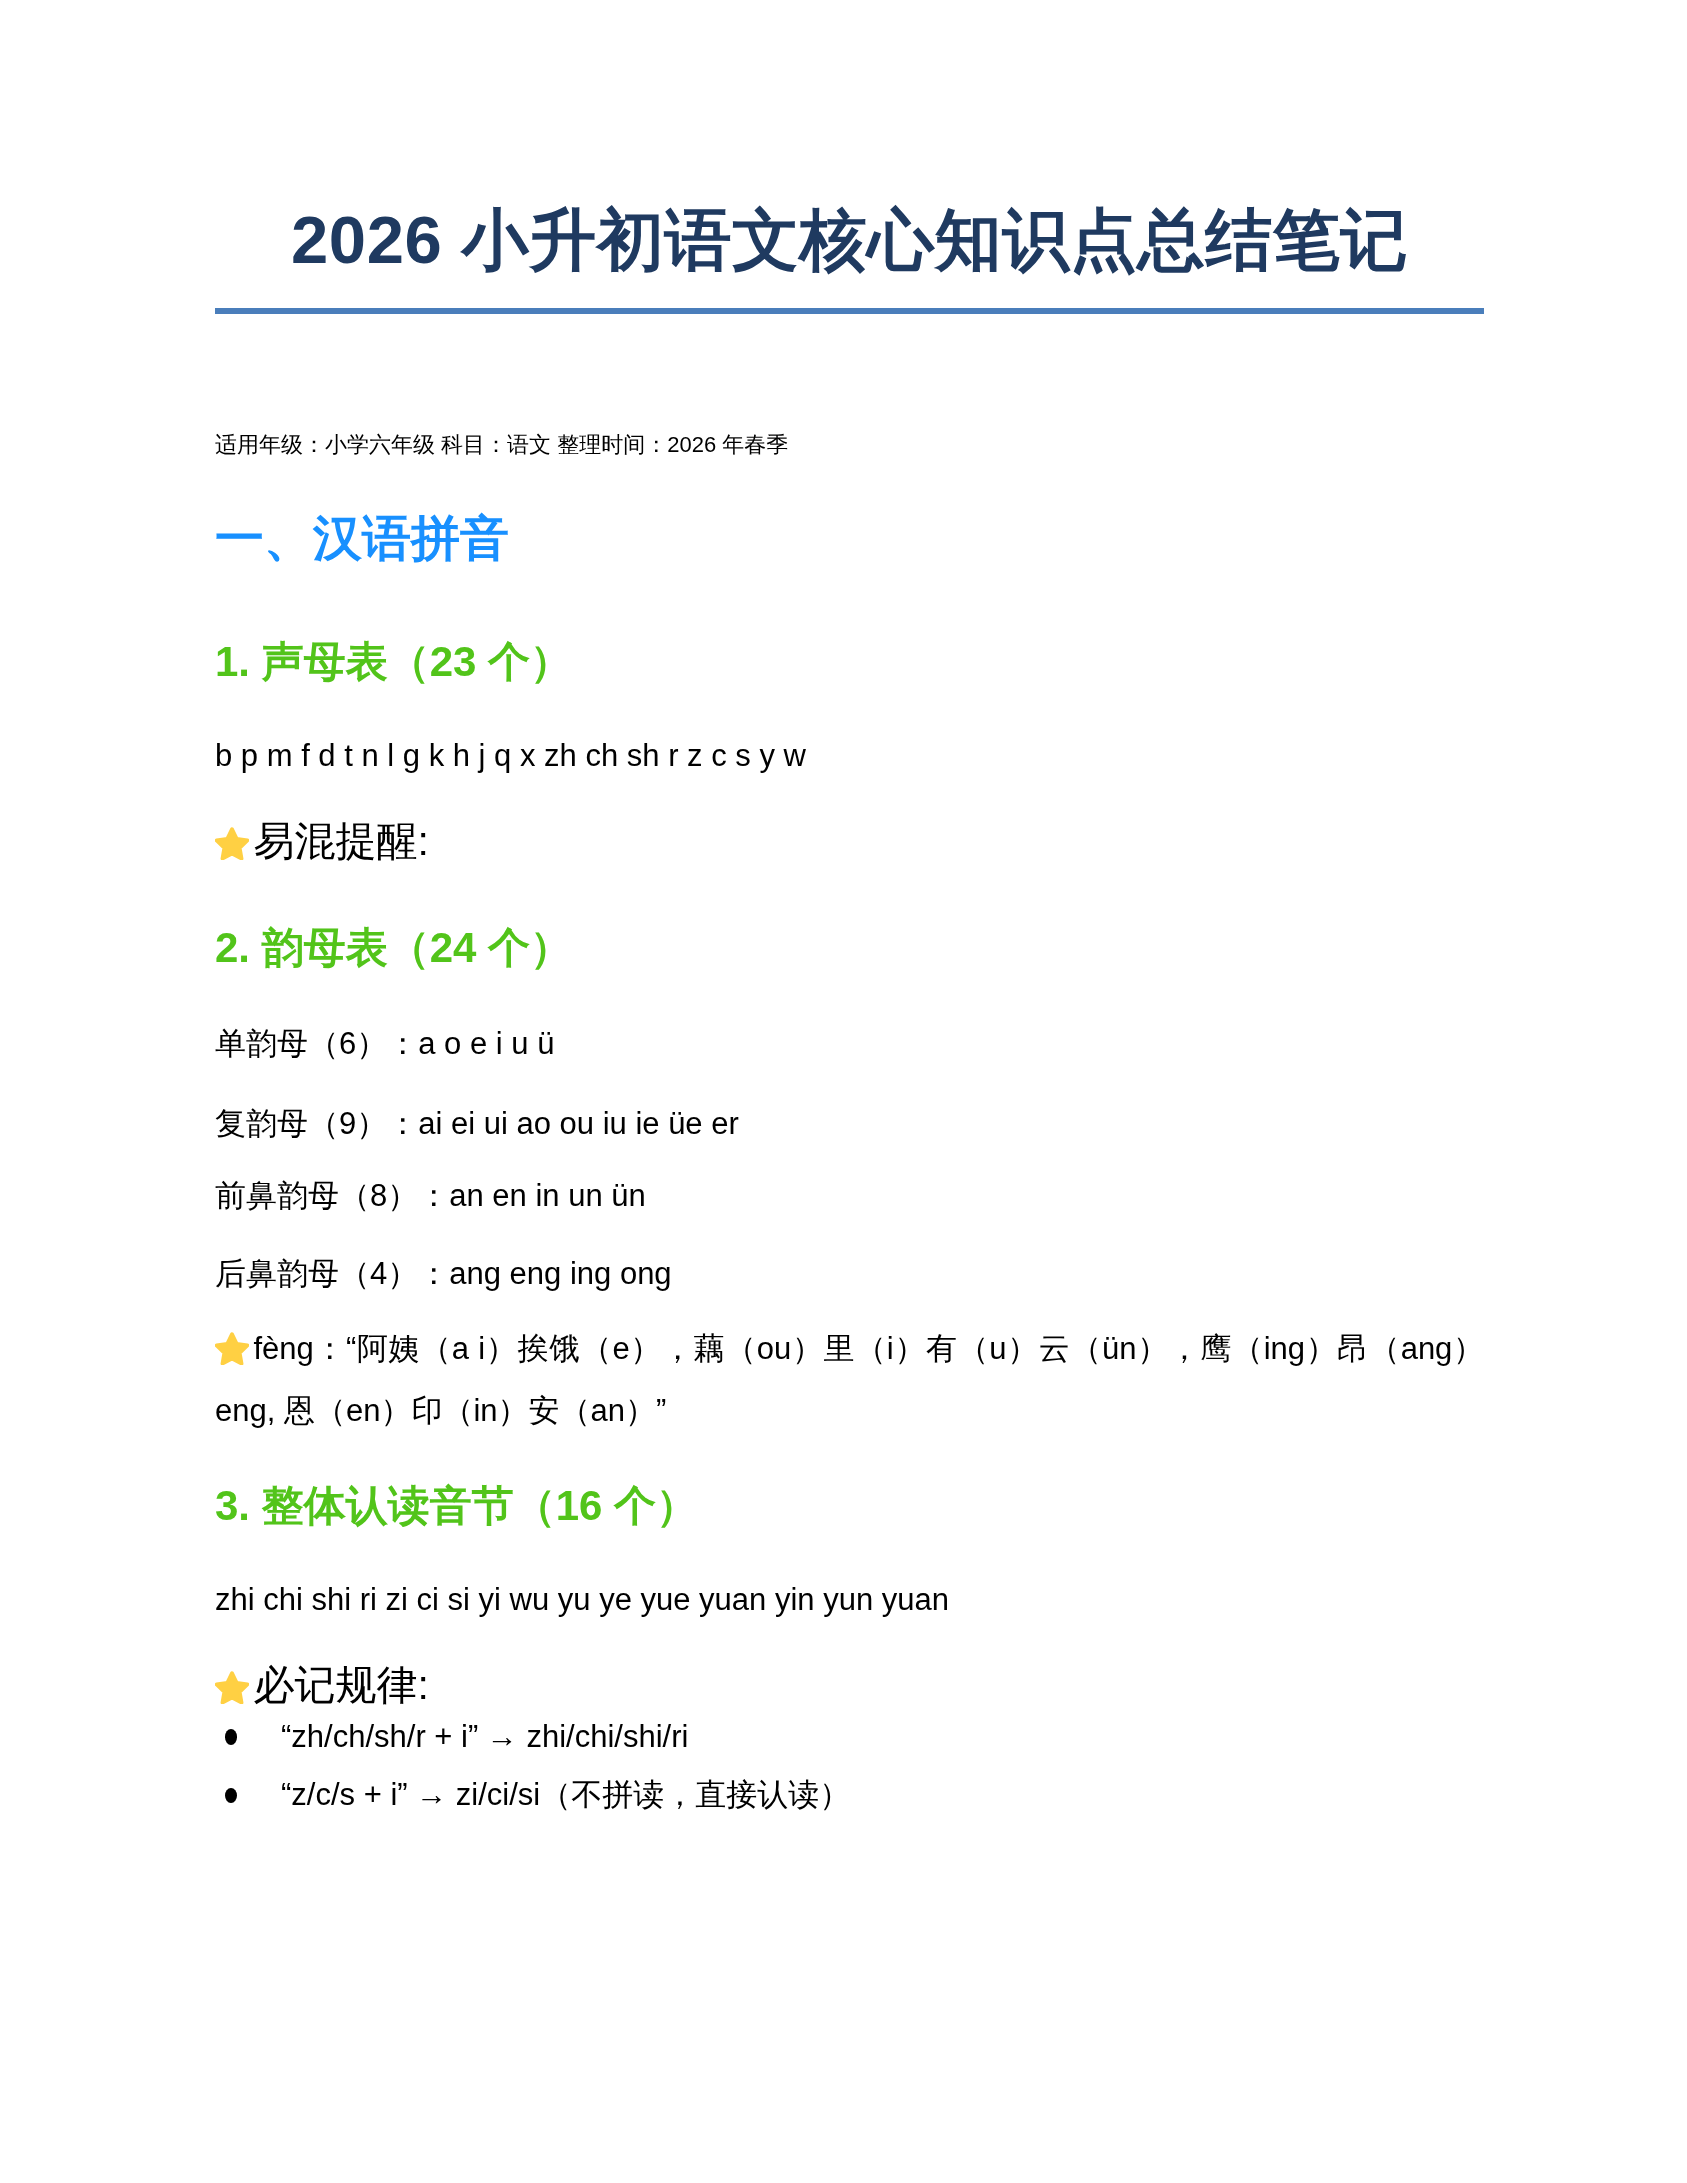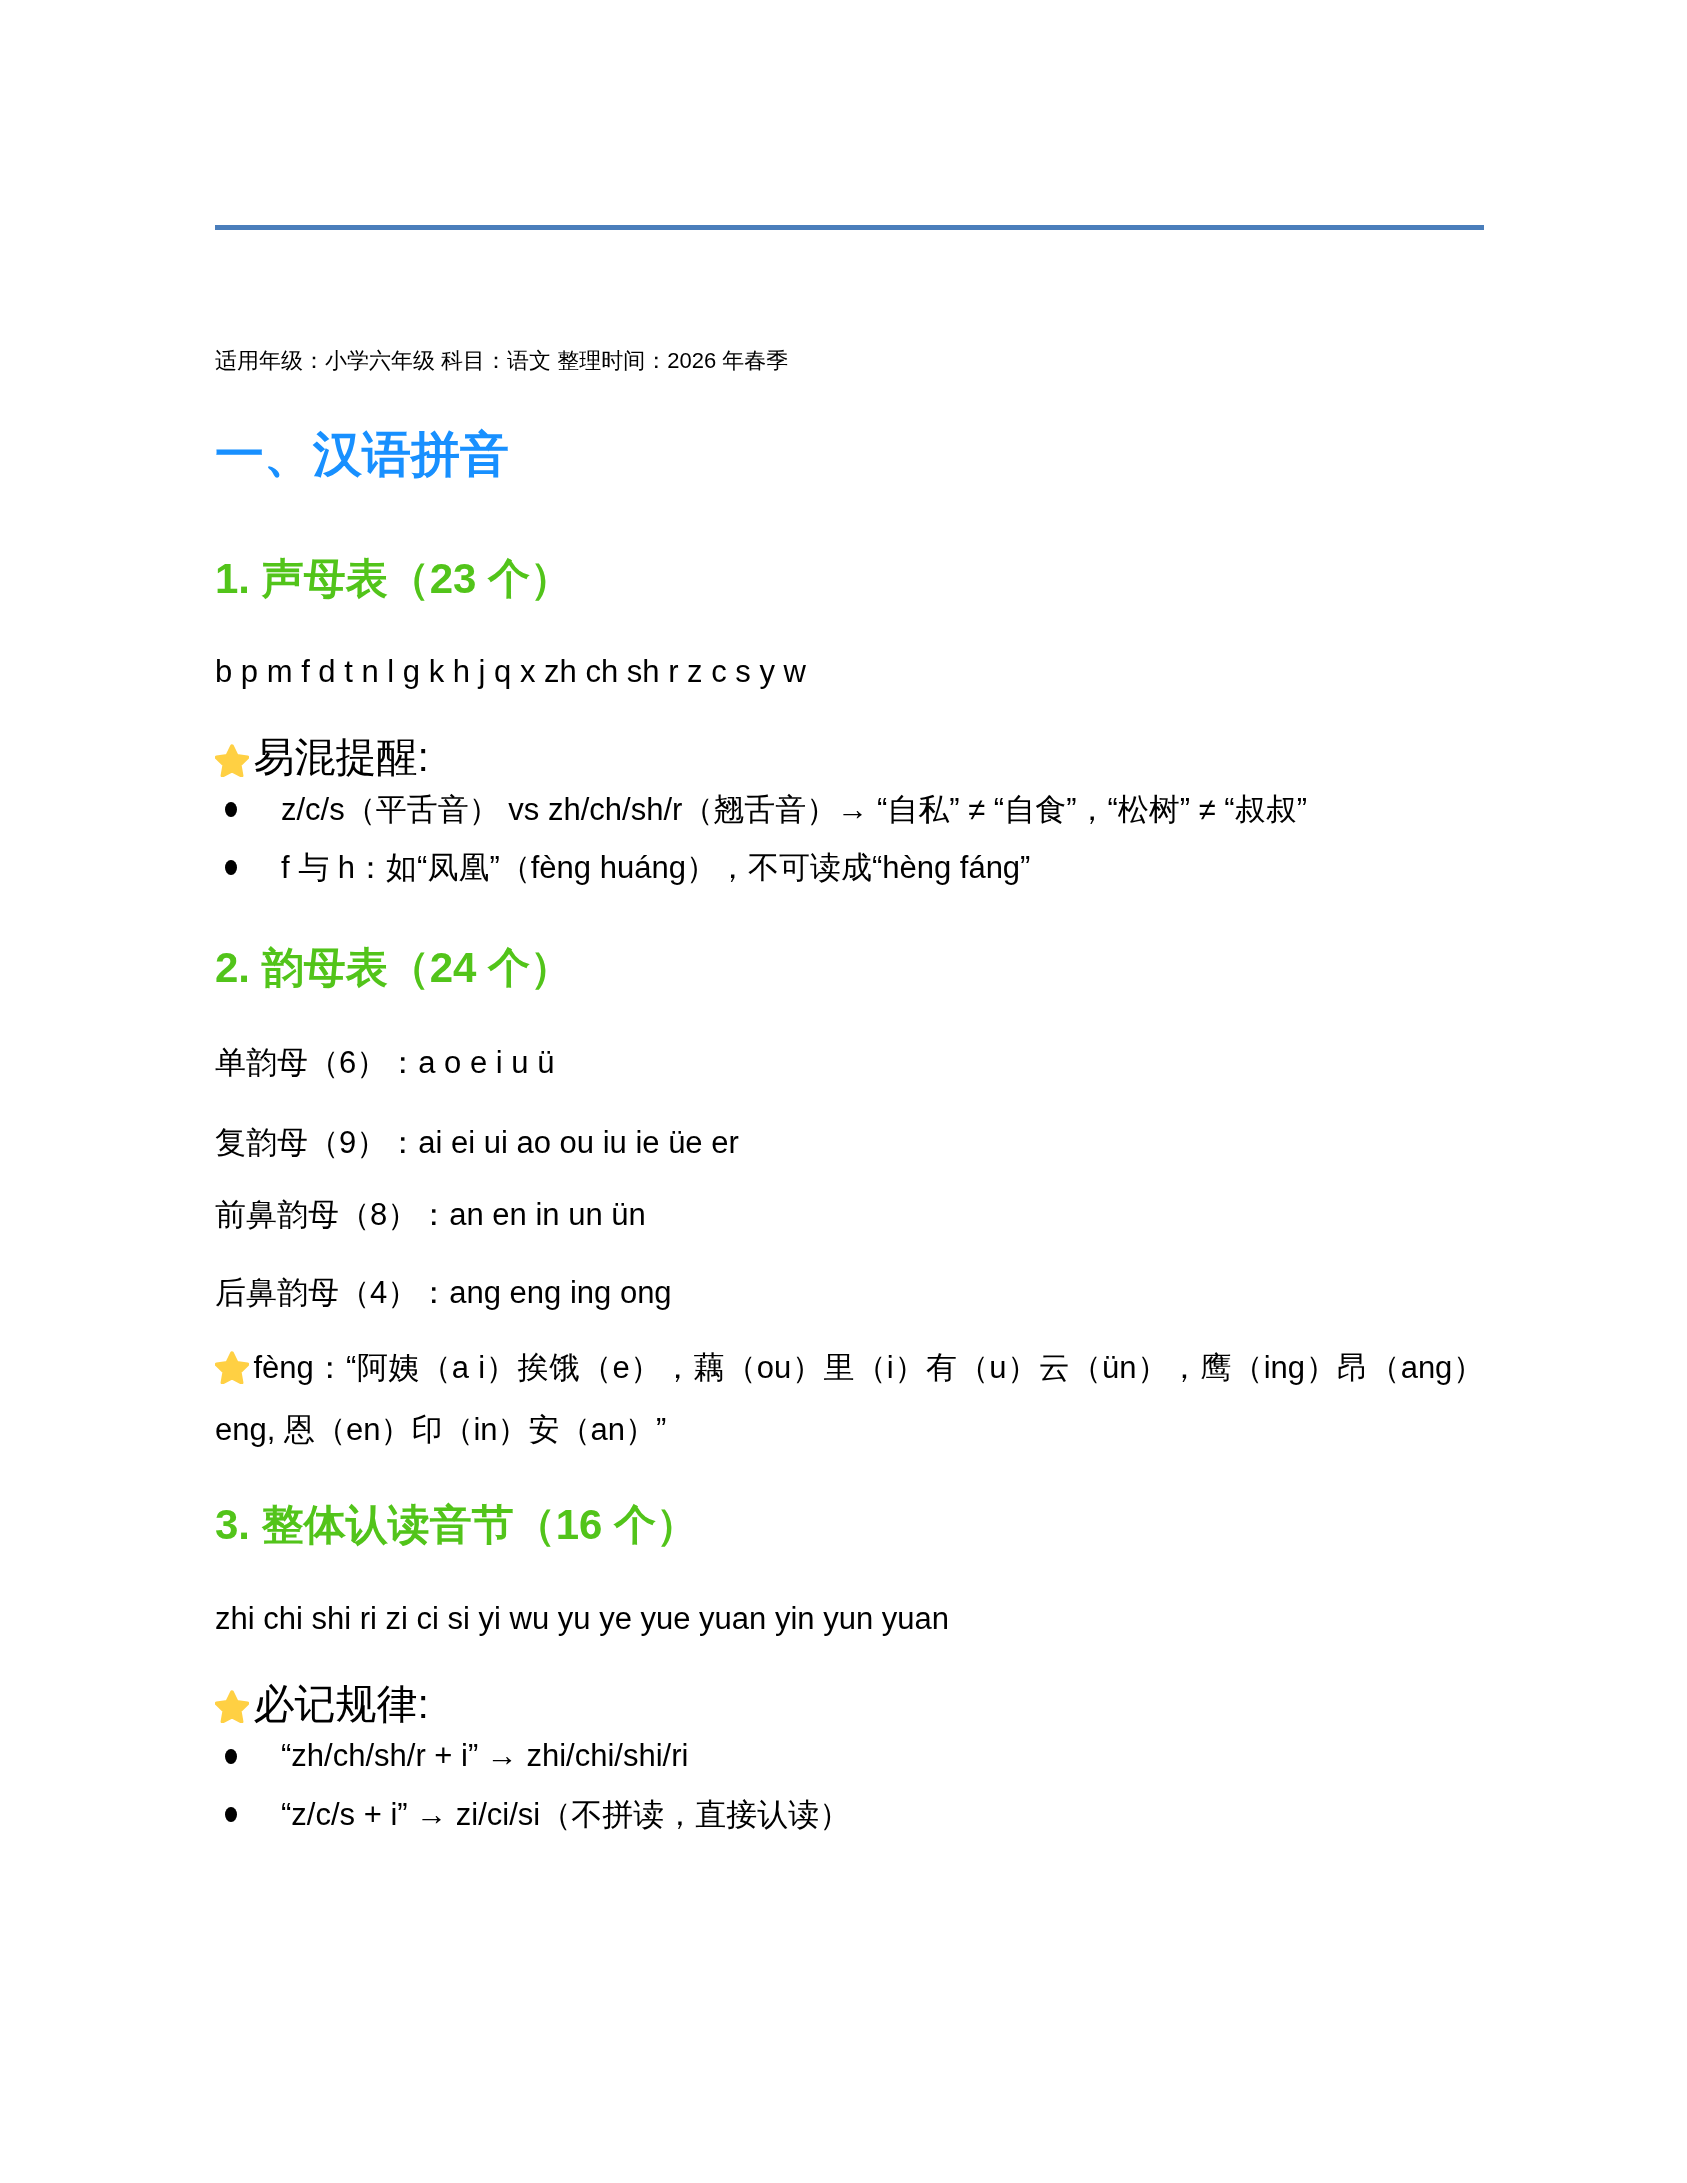--- a/index.html
+++ b/index.html
@@ -117,39 +117,36 @@
     height:15.4px;
     border-radius:50%;
     background:var(--c-body);
   }
 </style>
 </head>
 <body>
 
 <div class="page">
 
+  <h1 class="doc-title">2026 小升初语文核心知识点总结笔记</h1>
   <div class="title-rule"></div>
 
   <p class="meta-line">适用年级：小学六年级 科目：语文 整理时间：2026 年春季</p>
 
   <h2 class="h2-section">一、汉语拼音</h2>
 
   <h3 class="h3-sub h3-shengmu">1. 声母表（23 个）</h3>
   <p class="body-line letters-shengmu">b p m f d t n l g k h j q x zh ch sh r z c s y w</p>
 
   <p class="tip-line tip-shengmu">
     <span class="star"><svg viewBox="0 0 64 64" aria-hidden="true">
           <polygon points="32,6 40.9,24.3 61,27.1 46.5,41.3 50,61.4 32,51.9 14,61.4 17.5,41.3 3,27.1 23.1,24.3" fill="#FFD043" stroke="#FFD043" stroke-width="7" stroke-linejoin="round"></polygon>
         </svg></span><span>易混提醒:</span>
   </p>
 
-  <ul class="bullets bullets-shengmu">
-    <li><span>z/c/s（平舌音） vs zh/ch/sh/r（翘舌音）→ “自私” ≠ “自食”，“松树” ≠ “叔叔”</span></li>
-    <li><span>f 与 h：如“凤凰”（fèng huáng），不可读成“hèng fáng”</span></li>
-  </ul>
 
   <h3 class="h3-sub h3-yunmu">2. 韵母表（24 个）</h3>
   <p class="body-line yunmu-line-0">单韵母（6）：a o e i u ü</p>
   <p class="body-line yunmu-line-1">复韵母（9）：ai ei ui ao ou iu ie üe er</p>
   <p class="body-line yunmu-line-2">前鼻韵母（8）：an en in un ün</p>
   <p class="body-line yunmu-line-3">后鼻韵母（4）：ang eng ing ong</p>
 
   <p class="tip-wrap">
     <span class="star"><svg viewBox="0 0 64 64" aria-hidden="true">
           <polygon points="32,6 40.9,24.3 61,27.1 46.5,41.3 50,61.4 32,51.9 14,61.4 17.5,41.3 3,27.1 23.1,24.3" fill="#FFD043" stroke="#FFD043" stroke-width="7" stroke-linejoin="round"></polygon>

